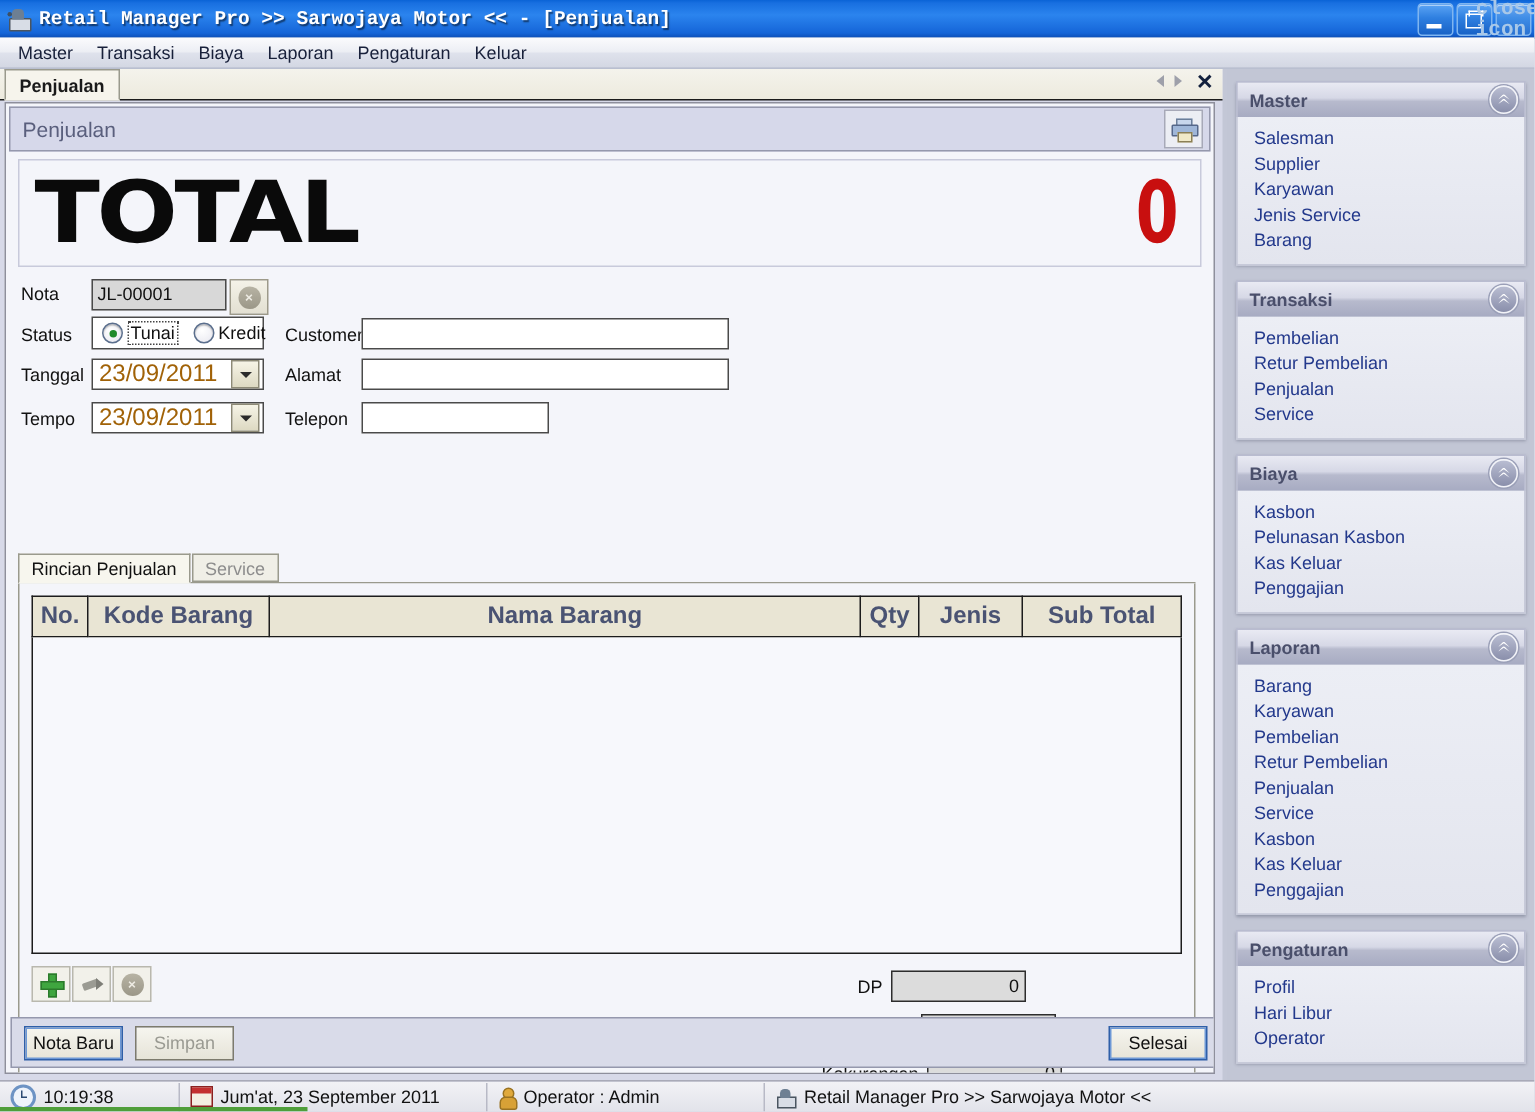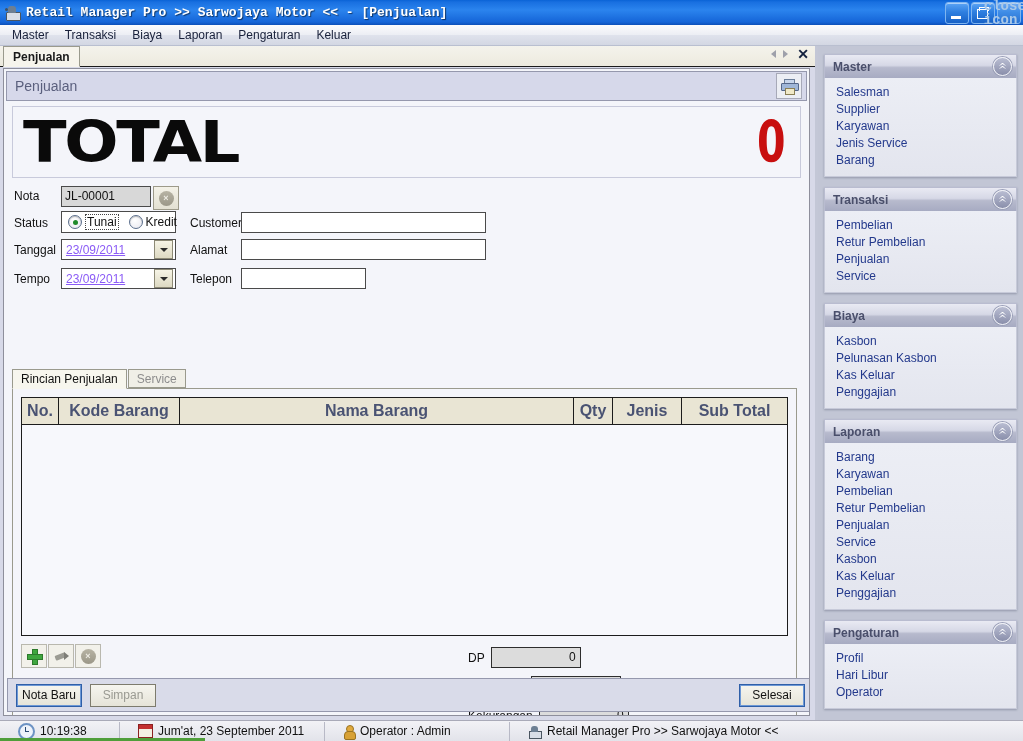--- a/index.html
+++ b/index.html
@@ -163,21 +163,21 @@
   .fields{position:relative;margin:6px 0 0 0;height:108px;}
   .f-label{position:absolute;font-size:12px;color:#111;}
   .inp{
     position:absolute;box-sizing:border-box;height:21px;
     border:1px solid #4a4a4a;background:#fff;
     font-family:"Liberation Sans",sans-serif;font-size:12px;color:#111;
     padding:0 3px;line-height:19px;
   }
   .inp.ro{background:#d8d8d8;}
   .combo{position:absolute;box-sizing:border-box;height:21px;border:1px solid #4a4a4a;background:#fff;display:flex;align-items:center;}
-  .combo .cval{flex:1;padding-left:4px;font-size:12px;color:#8b5cf6;text-decoration:underline;}
+  .combo .cval{flex:1;padding-left:4px;font-size:16px;color:#a16207;}
   .combo .cbtn{
     width:17px;height:17px;margin-right:2px;
     background:linear-gradient(to bottom,#f6f4e6,#ddd9c2);
     border:1px solid #8d8a76;
     display:flex;align-items:center;justify-content:center;
   }
   .cbtn .arrow{width:0;height:0;border-left:4px solid transparent;border-right:4px solid transparent;border-top:4px solid #2b2b2b;}
   .radio-group{
     position:absolute;box-sizing:border-box;height:22px;
     border:1px solid #4a4a4a;background:#fff;
@@ -242,21 +242,21 @@
   .plus::before,.plus::after{content:'';position:absolute;background:#3fa63f;border:1px solid #2c7a2c;}
   .plus::before{left:5px;top:0;width:4px;height:14px;}
   .plus::after{left:0;top:5px;width:14px;height:4px;}
   .pencil{width:14px;height:12px;position:relative;}
   .pencil .pbody{position:absolute;left:1px;top:4px;width:11px;height:5px;background:#9b9b93;transform:rotate(-20deg);border-radius:1px;}
   .pencil .ptip{position:absolute;left:10px;top:2px;width:0;height:0;border-left:5px solid #7e7e77;border-top:4px solid transparent;border-bottom:4px solid transparent;}
   .xcirc{width:15px;height:15px;border-radius:50%;background:linear-gradient(to bottom,#b7b3a4,#9b9788);
     color:#eeece4;font-size:9px;font-weight:bold;display:flex;align-items:center;justify-content:center;}
 
   .totals{position:absolute;right:8px;bottom:10px;width:320px;}
-  .trow{display:flex;align-items:center;justify-content:flex-start;margin-bottom:8px;}
+  .trow{display:flex;align-items:center;justify-content:center;margin-bottom:8px;}
   .trow .tlbl{font-size:12px;color:#111;margin-right:6px;}
   .trow .tval{
     width:90px;height:21px;box-sizing:border-box;
     background:#dcdcdc;border:1px solid #2d2d2d;
     text-align:right;padding-right:4px;font-size:12px;color:#111;line-height:19px;
   }
 
   
   .btnbar{
     position:absolute;left:3px;bottom:3px;width:807px;height:34px;
@@ -277,21 +277,21 @@
 
   
   .statusbar{
     position:absolute;left:0;bottom:0;width:1023px;height:21px;
     background:linear-gradient(to bottom,#f2f2f6,#e2e3ea);
     border-top:1px solid #a9aab8;
     display:flex;align-items:center;box-sizing:border-box;
   }
   .sb-cell{
     height:19px;display:flex;align-items:center;gap:5px;
-    padding:0 18px;border-right:1px solid #b8b9c6;box-sizing:border-box;
+    padding:0 7px;border-right:1px solid #b8b9c6;box-sizing:border-box;
     font-size:12px;color:#111;white-space:nowrap;
   }
   .sb-cell.grow{flex:1;border-right:none;}
   .clock{width:13px;height:13px;border-radius:50%;background:#eef3fb;border:2px solid #6d93c4;position:relative;}
   .clock::before{content:'';position:absolute;left:5px;top:2px;width:1px;height:5px;background:#2b4a73;}
   .clock::after{content:'';position:absolute;left:5px;top:6px;width:4px;height:1px;background:#2b4a73;}
   .cal{width:13px;height:12px;background:#f3efe2;border:1px solid #8a2020;position:relative;}
   .cal::before{content:'';position:absolute;left:0;top:0;width:13px;height:4px;background:#c33030;}
   .person{width:12px;height:13px;position:relative;}
   .person .ph{position:absolute;left:3px;top:0;width:6px;height:6px;border-radius:50%;background:#e0a93c;border:1px solid #9a7322;}

